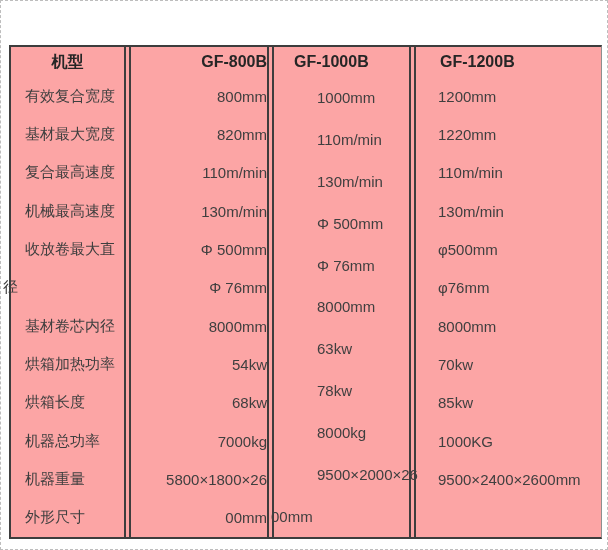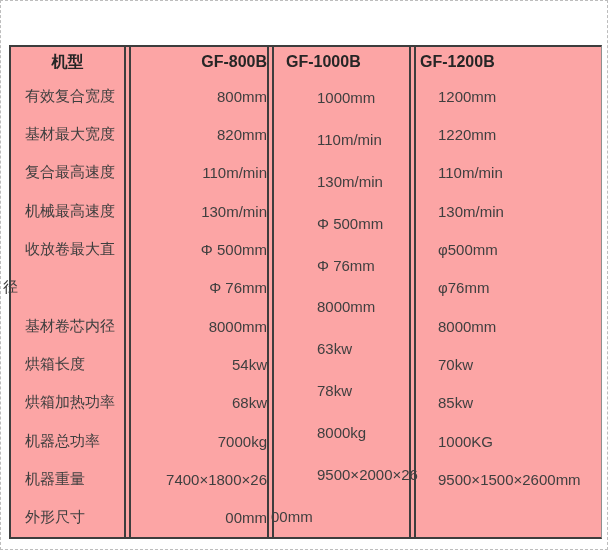--- a/index.html
+++ b/index.html
@@ -49,23 +49,23 @@
     flex: 0 0 30px;
     font-weight: bold;
     font-size: 16px;
     color: #262626;
   }
   .col-0 .line { padding-left: 14px; }
   .col-0 .line.header { justify-content: center; padding-left: 0; }
   .col-1 .line { padding-left: 40px; }
   .col-1 .line.header { padding-left: 10px; }
   .col-2 .line { padding-left: 43px; }
-  .col-2 .line.header { padding-left: 12px; }
+  .col-2 .line.header { padding-left: 20px; }
   .col-3 .line { padding-left: 22px; }
-  .col-3 .line.header { padding-left: 4px; }
+  .col-3 .line.header { padding-left: 24px; }
 
   
   .line.flush {
     padding-left: 0 !important;
     position: relative;
     z-index: 2;
     margin-left: -3px;
   }
   .col-0 .line.flush { margin-left: -8px; }
 </style>
@@ -76,39 +76,39 @@
   <div class="spec-table">
     <div class="col col-0">
         <div class="line header">机型</div>
         <div class="line">有效复合宽度</div>
         <div class="line">基材最大宽度</div>
         <div class="line">复合最高速度</div>
         <div class="line">机械最高速度</div>
         <div class="line">收放卷最大直</div>
         <div class="line flush">径</div>
         <div class="line">基材卷芯内径</div>
+        <div class="line">烘箱加热功率</div>
         <div class="line">烘箱长度</div>
-        <div class="line">烘箱加热功率</div>
         <div class="line">机器总功率</div>
         <div class="line">机器重量</div>
         <div class="line">外形尺寸</div>
       </div>
     <div class="col col-1">
         <div class="line header">GF-800B</div>
         <div class="line">800mm</div>
         <div class="line">820mm</div>
         <div class="line">110m/min</div>
         <div class="line">130m/min</div>
         <div class="line">Φ 500mm</div>
         <div class="line">Φ 76mm</div>
         <div class="line">8000mm</div>
         <div class="line">54kw</div>
         <div class="line">68kw</div>
         <div class="line">7000kg</div>
-        <div class="line">7400×1800×26</div>
+        <div class="line">5800×1800×26</div>
         <div class="line flush">00mm</div>
       </div>
     <div class="col col-2">
         <div class="line header">GF-1000B</div>
         <div class="line">1000mm</div>
         <div class="line">110m/min</div>
         <div class="line">130m/min</div>
         <div class="line">Φ 500mm</div>
         <div class="line">Φ 76mm</div>
         <div class="line">8000mm</div>
@@ -123,17 +123,17 @@
         <div class="line">1200mm</div>
         <div class="line">1220mm</div>
         <div class="line">110m/min</div>
         <div class="line">130m/min</div>
         <div class="line">φ500mm</div>
         <div class="line">φ76mm</div>
         <div class="line">8000mm</div>
         <div class="line">70kw</div>
         <div class="line">85kw</div>
         <div class="line">1000KG</div>
-        <div class="line">9500×1500×2600mm</div>
+        <div class="line">9500×2400×2600mm</div>
         <div class="line"></div>
       </div>
   </div>
 </div>
 
 </body></html>

